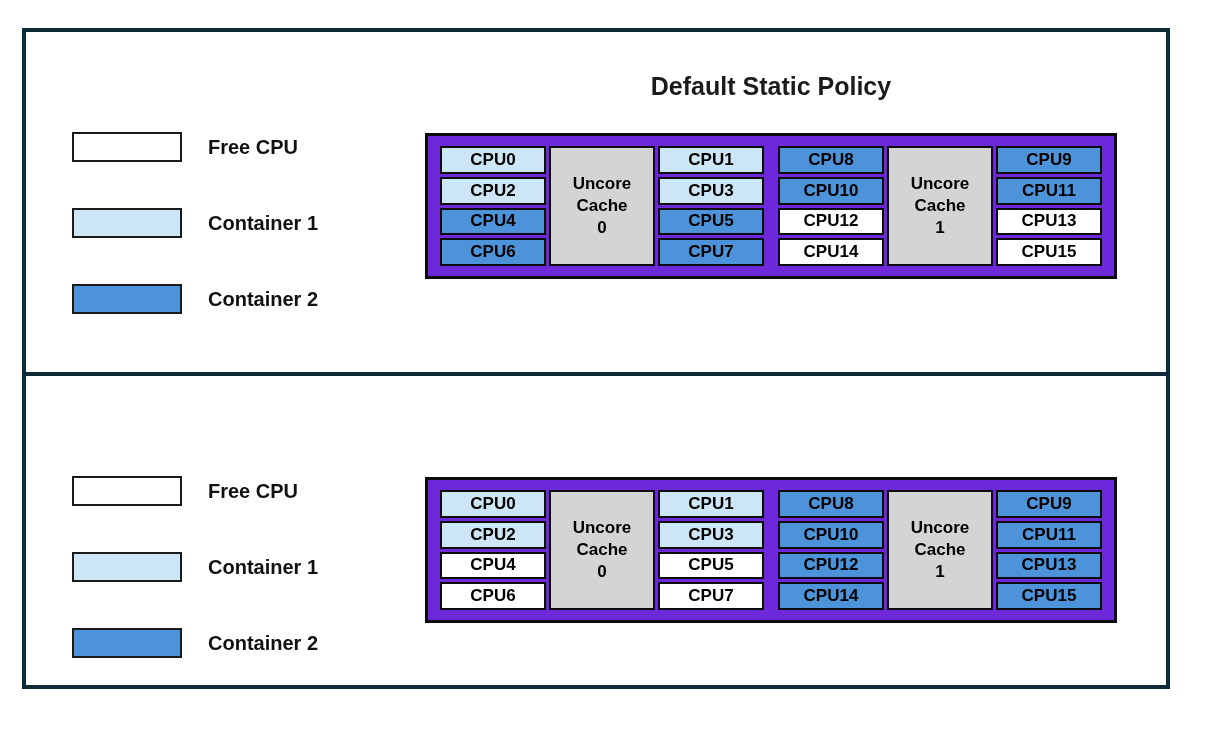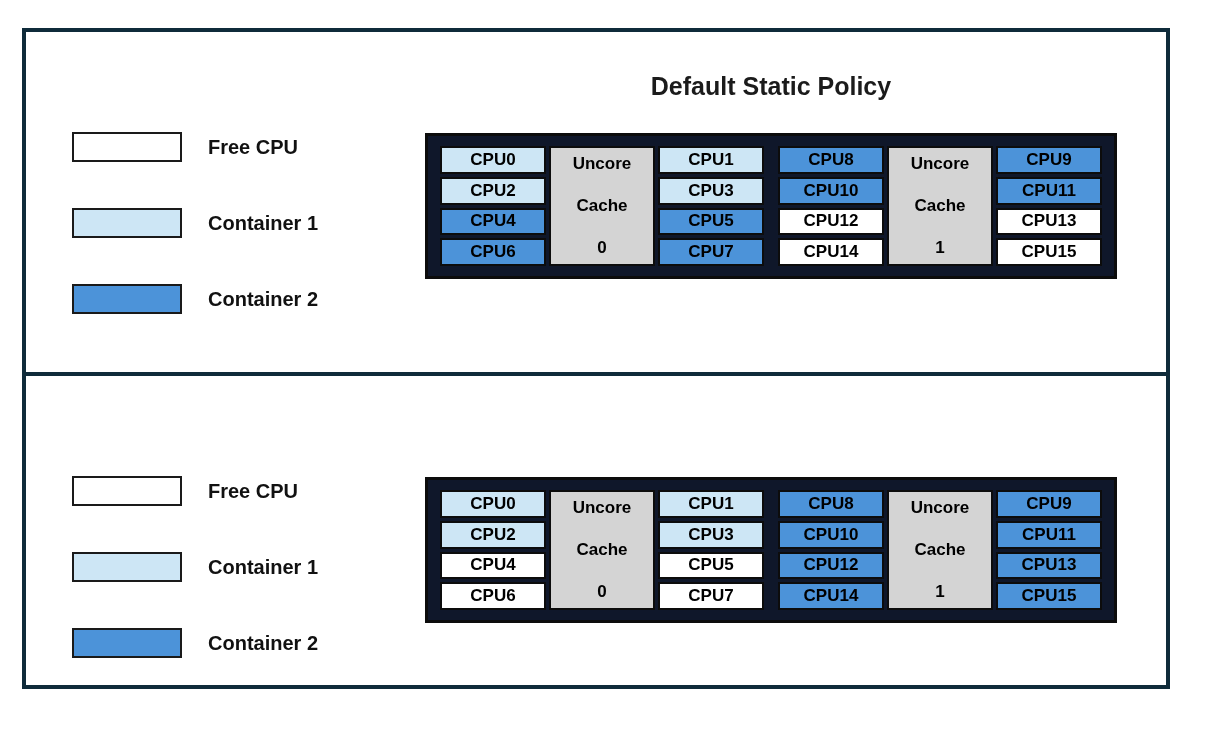--- a/index.html
+++ b/index.html
@@ -21,39 +21,39 @@
   .legend{
     position:absolute;left:46px;top:100px;
     display:flex;flex-direction:column;gap:46px;
   }
   .legend-row{display:flex;align-items:center;gap:26px;}
   .swatch{width:110px;height:30px;box-sizing:border-box;border:2px solid #1a1a1a;}
   .legend-label{font-weight:bold;font-size:20px;color:#111111;}
 
   .diagram{
     position:absolute;left:399px;top:101px;width:692px;height:146px;
-    box-sizing:border-box;border:3px solid #0c0c0c;background:#0f172a;
+    box-sizing:border-box;border:3px solid #0c0c0c;background:#6d28d9;
     display:flex;gap:14px;padding:10px 12px;
   }
   .group{
     flex:1;display:grid;
     grid-template-columns:1fr 1fr 1fr;
     grid-template-rows:repeat(4,1fr);
     gap:3px;
   }
   .cpu-cell{
     box-sizing:border-box;border:2px solid #0c0c0c;
     display:flex;align-items:center;justify-content:center;
     font-weight:bold;font-size:17px;color:#000000;
   }
   .cache-cell{
     grid-column:2;grid-row:1 / span 4;
     box-sizing:border-box;border:2px solid #0c0c0c;
     display:flex;flex-direction:column;align-items:center;justify-content:center;
-    font-weight:bold;font-size:17px;line-height:1.3;color:#000000;gap:20px;
+    font-weight:bold;font-size:17px;line-height:1.3;color:#000000;
   }
 </style>
 </head>
 <body>
 
 <div class="panel" id="panel-0">
   <div class="title">Default Static Policy</div>
   <div class="legend">
       <div class="legend-row">
         <div class="swatch" style="background: rgb(255, 255, 255);"></div>

